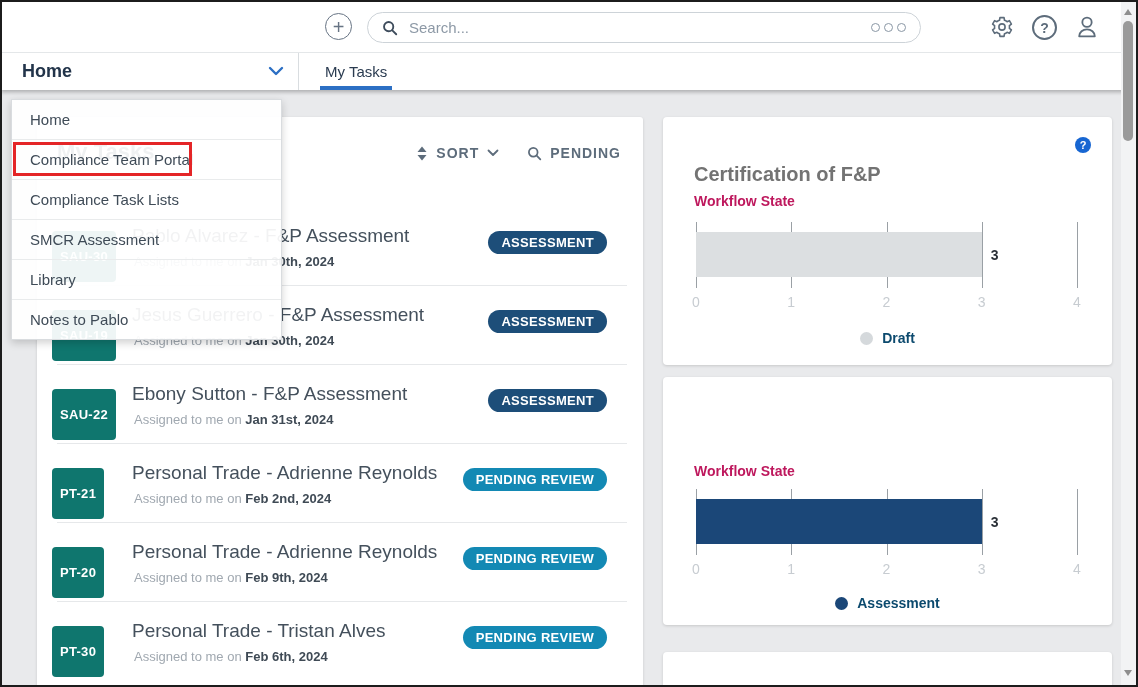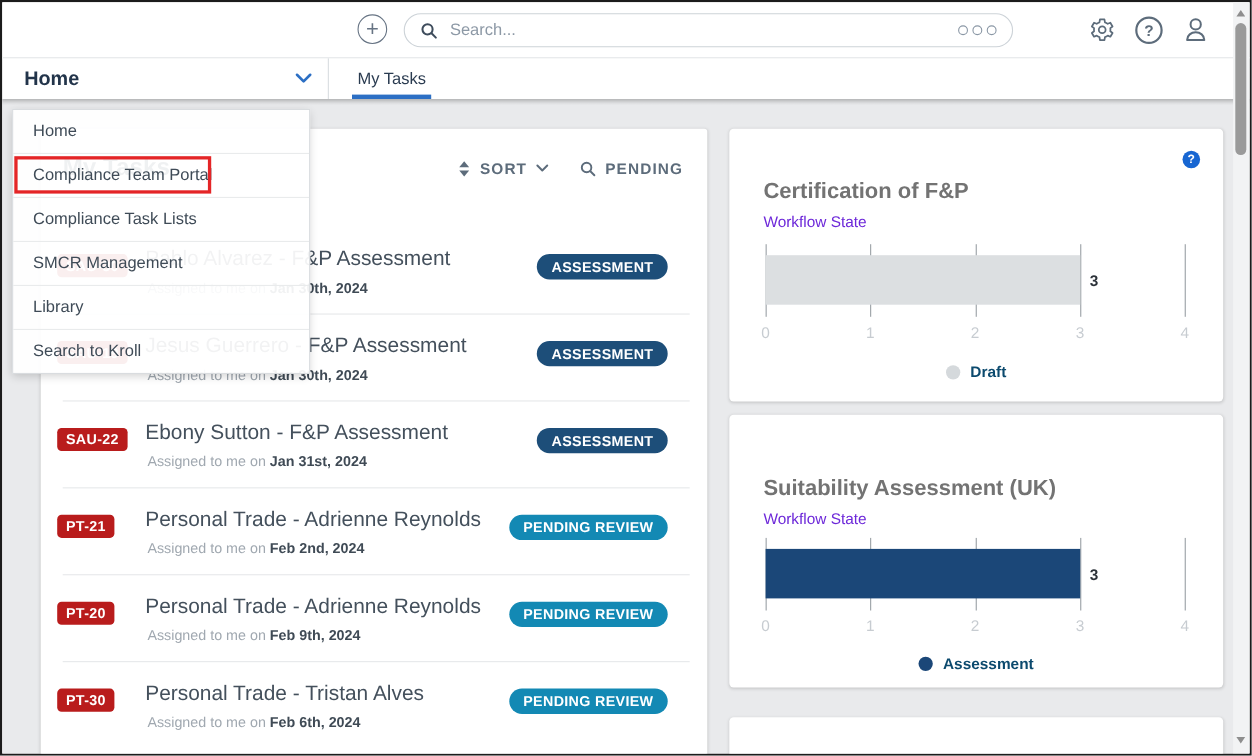--- a/index.html
+++ b/index.html
@@ -36,37 +36,37 @@
 
   
   .task-panel{position:absolute;left:35px;top:27px;width:606px;height:582px;background:#fff;border-radius:3px;box-shadow:0 1px 3px rgba(0,0,0,.15);}
   .panel-title{position:absolute;left:20px;top:22px;font-size:22px;font-weight:700;color:#26394e;}
   .panel-controls{position:absolute;right:22px;top:28px;display:flex;gap:28px;align-items:flex-start;color:#5d6c7b;}
   .ctl{display:flex;align-items:center;gap:8px;font-size:14px;font-weight:700;letter-spacing:1px;cursor:pointer;color:#5d6c7b;}
   .rows{position:absolute;top:90px;left:0;width:100%;}
   .task-row{position:relative;height:79px;cursor:pointer;}
   .task-row::after{content:'';position:absolute;left:20px;right:16px;bottom:0;height:1px;background:#e6e8ea;}
   .task-row:last-child::after{display:none;}
-  .task-id{position:absolute;left:15px;top:24px;background:#b91c1c;color:#fff;font-size:13px;font-weight:700;
-           padding:3px 8px;border-radius:4px;letter-spacing:.3px;}
+  .task-id{position:absolute;left:15px;top:24px;background:#0f766e;color:#fff;font-size:13px;font-weight:700;
+           padding:18px 8px;border-radius:4px;letter-spacing:.3px;}
   .task-title{position:absolute;left:95px;top:18px;font-size:19px;color:#44505c;white-space:nowrap;}
   .task-date{position:absolute;left:97px;top:47px;font-size:13px;color:#a0a8b0;}
   .task-date b{color:#3f4a55;}
   .status-badge{position:absolute;right:36px;top:24px;color:#fff;font-size:13px;font-weight:700;
                 padding:4px 13px;border-radius:12px;letter-spacing:.3px;white-space:nowrap;}
 
   
   .card{position:absolute;left:661px;width:449px;background:#fff;border-radius:4px;box-shadow:0 1px 3px rgba(0,0,0,.15);}
   .card1{top:27px;height:248px;}
   .card2{top:287px;height:248px;}
   .card3{top:562px;height:70px;}
   .help-badge{position:absolute;right:21px;top:20px;width:16px;height:16px;border-radius:50%;background:#1766d2;color:#fff;
               font-size:11px;font-weight:700;display:flex;align-items:center;justify-content:center;cursor:pointer;}
   .card-title{position:absolute;left:31px;font-size:20px;font-weight:700;color:#737373;white-space:nowrap;}
-  .card-subtitle{position:absolute;left:31px;font-size:14px;color:#6d28d9;}
+  .card-subtitle{position:absolute;left:31px;font-size:14px;color:#be185d;font-weight:bold;}
   .card1 .card-title{top:46px;} .card1 .card-subtitle{top:76px;}
   .card2 .card-title{top:56px;} .card2 .card-subtitle{top:86px;}
   .plot{position:absolute;left:33px;width:381px;height:66px;}
   .card1 .plot{top:105px;} .card2 .plot{top:112px;}
   .plot-lines{position:absolute;inset:0;}
   .tick-line{position:absolute;top:0;width:1px;height:100%;background:#9aa0a5;}
   .bar-row{position:absolute;left:0;top:10px;height:45px;width:110%;display:flex;align-items:center;}
   .bar{height:100%;}
   .bar-value{margin-left:9px;font-size:14px;font-weight:700;color:#2b3138;}
   .plot-labels{position:absolute;left:0;top:72px;width:100%;height:18px;}
@@ -231,21 +231,20 @@
             <div class="tick-label" style="left: 100%;">4</div>
           </div>
       </div>
       <div class="legend">
         <span class="legend-dot" style="background: rgb(213, 217, 220);"></span>
         <span class="legend-label">Draft</span>
       </div>
     </div>
 
     <div class="card card2">
-      <div class="card-title">Suitability Assessment (UK)</div>
       <div class="card-subtitle">Workflow State</div>
       <div class="plot">
         <div class="plot-lines">
             <div class="tick-line" style="left: 0%;"></div>
             <div class="tick-line" style="left: 25%;"></div>
             <div class="tick-line" style="left: 50%;"></div>
             <div class="tick-line" style="left: 75%;"></div>
             <div class="tick-line" style="left: 100%;"></div>
           </div>
         <div class="bar-row">
@@ -266,23 +265,23 @@
       </div>
     </div>
 
     <div class="card card3"></div>
   </div>
 
   <div class="dropdown">
     <div class="menu-item">Home</div>
     <div class="menu-item">Compliance Team Portal</div>
     <div class="menu-item">Compliance Task Lists</div>
-    <div class="menu-item">SMCR Management</div>
+    <div class="menu-item">SMCR Assessment</div>
     <div class="menu-item">Library</div>
-    <div class="menu-item">Search to Kroll</div>
+    <div class="menu-item">Notes to Pablo</div>
   </div>
   <div class="red-box"></div>
 
   <div class="scrollbar">
     <div class="sb-up"></div>
     <div class="sb-thumb"></div>
     <div class="sb-down"></div>
   </div>
 </div>
 

